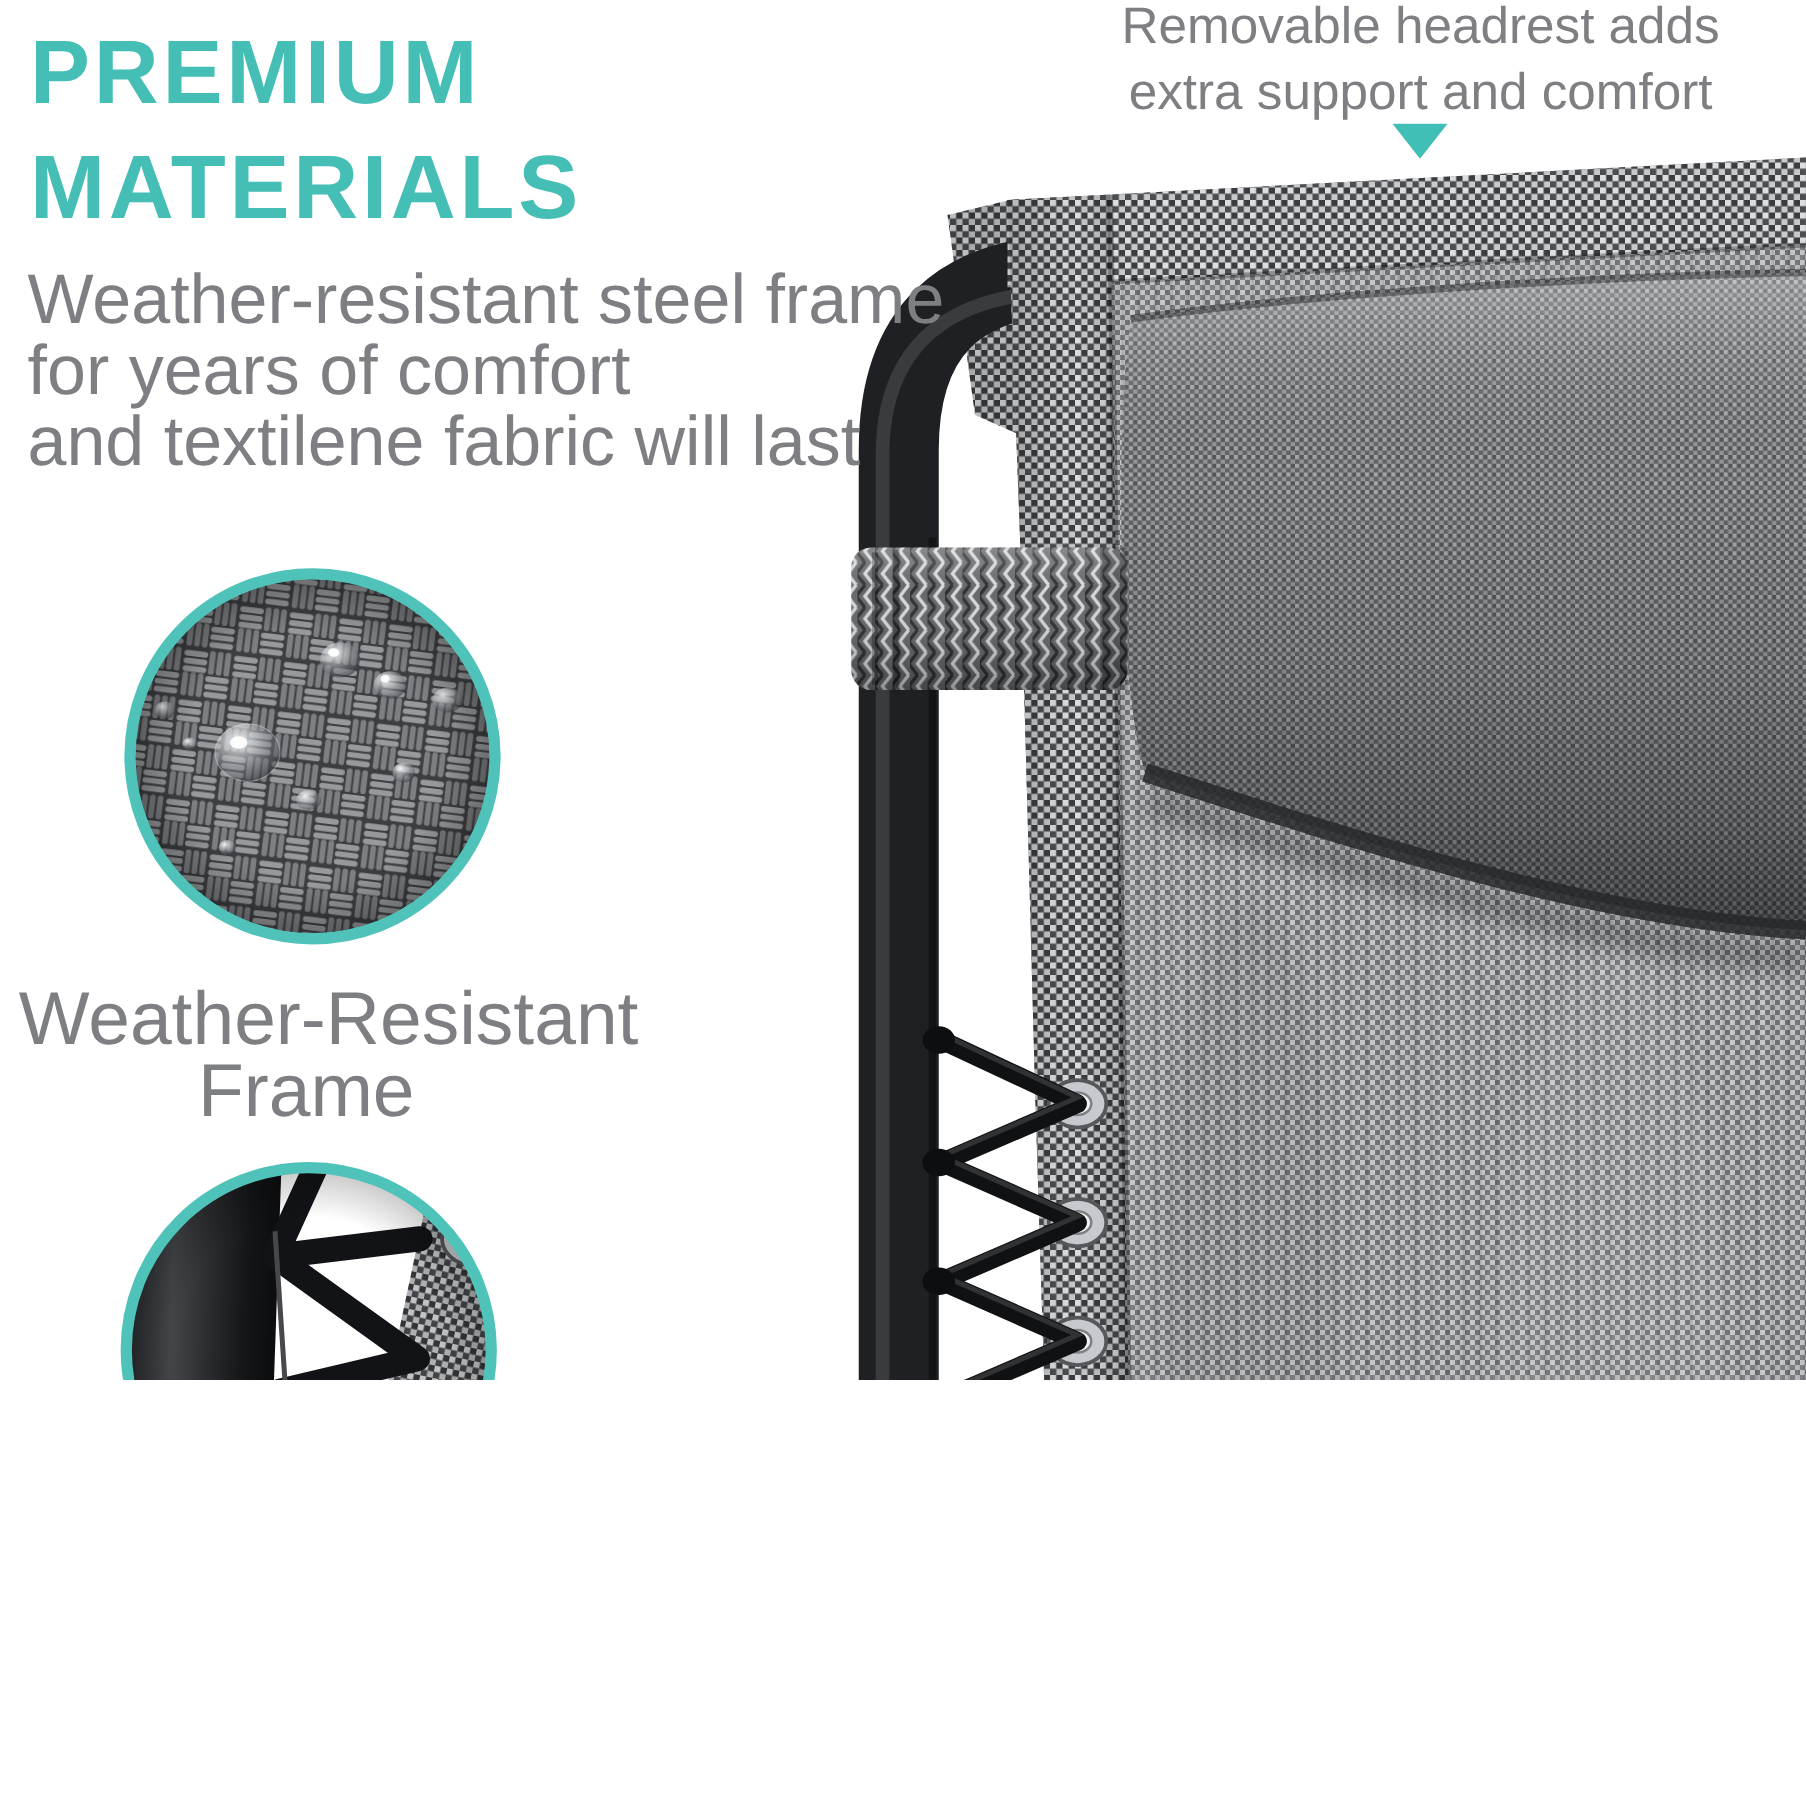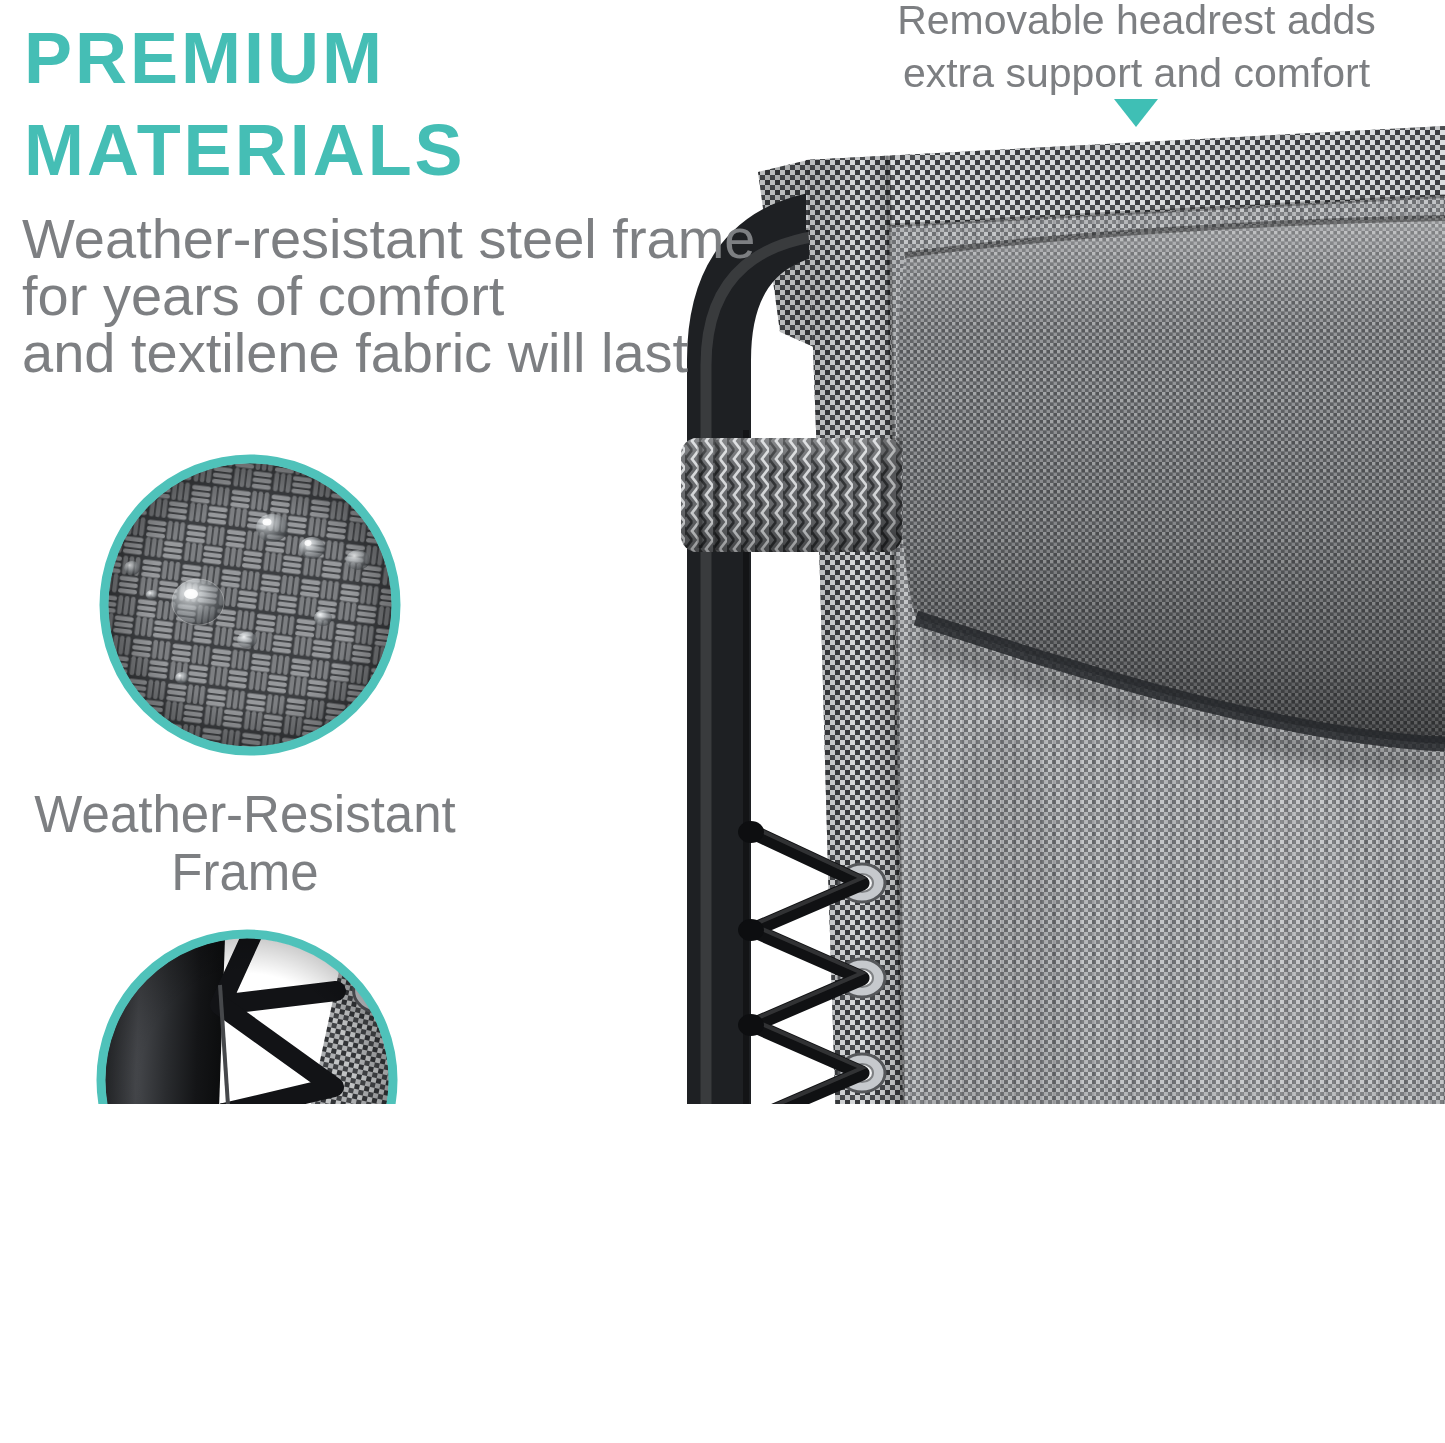--- a/index.html
+++ b/index.html
@@ -11,21 +11,21 @@
   .title span{display:block;}
   .desc{left:22px;top:210px;color:#7d7f82;font-size:56px;font-weight:400;
         line-height:57px;white-space:nowrap;}
   .desc span{display:block;}
   .headrest-note{left:884px;top:-6px;width:505px;text-align:center;color:#7d7f82;
                  font-size:41px;font-weight:400;line-height:53px;}
   .headrest-note span{display:block;white-space:nowrap;}
   .tri-down{left:1114px;top:99px;width:0;height:0;
             border-left:22px solid transparent;border-right:22px solid transparent;
             border-top:28px solid #3fbfb5;}
-  .inset-label{width:460px;text-align:center;color:#7d7f82;font-size:51px;
+  .inset-label{width:460px;text-align:center;color:#7d7f82;font-size:60px;
                font-weight:400;line-height:58px;}
   .inset-label span{display:block;white-space:nowrap;}
   .label-fabric{left:15px;top:786px;}
   .label-frame{left:15px;top:1260px;}
   .chair-svg{left:0;top:0;}
   .inset1{left:95px;top:450px;}
   .inset2{left:92px;top:925px;}
 </style>
 </head>
 <body>

